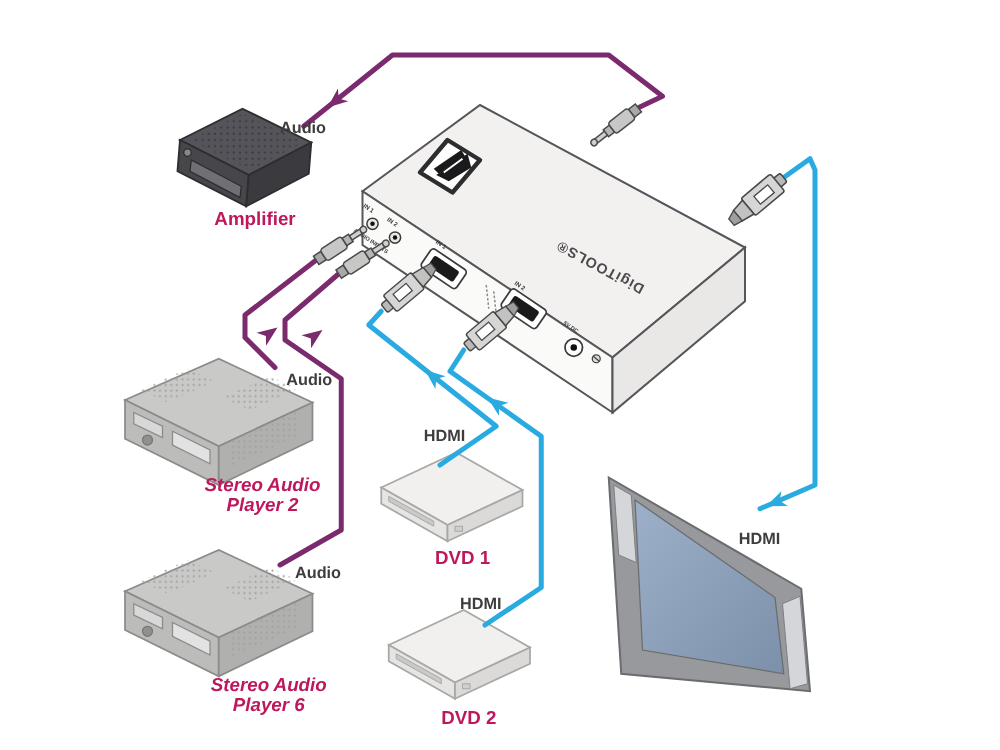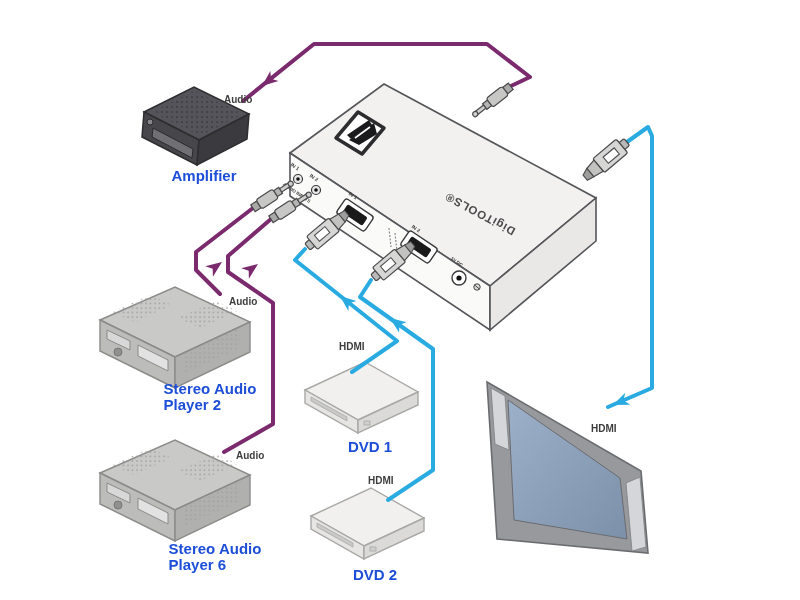--- a/index.html
+++ b/index.html
@@ -4,24 +4,24 @@
 <style>
   html,body{margin:0;padding:0;background:#fff;}
   #stage{position:relative;width:800px;height:600px;background:#fff;overflow:hidden;
          font-family:"Liberation Sans",sans-serif;}
   #stage svg{position:absolute;left:0;top:0;}
   .cable-audio{stroke:var(--audio,#7a2a6d);}
   .cable-hdmi{stroke:var(--hdmi,#29abe2);}
   .arrow-audio{fill:var(--audio,#7a2a6d);}
   .arrow-hdmi{fill:var(--hdmi,#29abe2);}
   .cable{fill:none;stroke-width:4;stroke-linejoin:round;stroke-linecap:round;}
-  .clabel{position:absolute;font-size:10px;font-weight:bold;color:#3d3d3d;white-space:nowrap;}
-  .dlabel{position:absolute;font-size:15px;font-weight:bold;color:#1d4ed8;text-align:left;
+  .clabel{position:absolute;font-size:13px;font-weight:bold;color:#3d3d3d;white-space:nowrap;}
+  .dlabel{position:absolute;font-size:15px;font-weight:bold;color:#be185d;text-align:center;
           transform:translateX(-50%);line-height:1.08;white-space:nowrap;}
-  .dlabel span{display:block;}
+  .dlabel span{display:block;font-style:italic;}
   text{font-family:"Liberation Sans",sans-serif;}
   .portlabel{font-size:5px;font-weight:bold;fill:#3a3a3a;}
   .tinylabel{font-size:4.5px;font-weight:bold;fill:#3a3a3a;}
   .brandtext{font-size:11.5px;font-weight:bold;fill:#4b4b4e;letter-spacing:.8px;}
 </style>
 </head>
 <body>
 
 <div id="stage">
 

